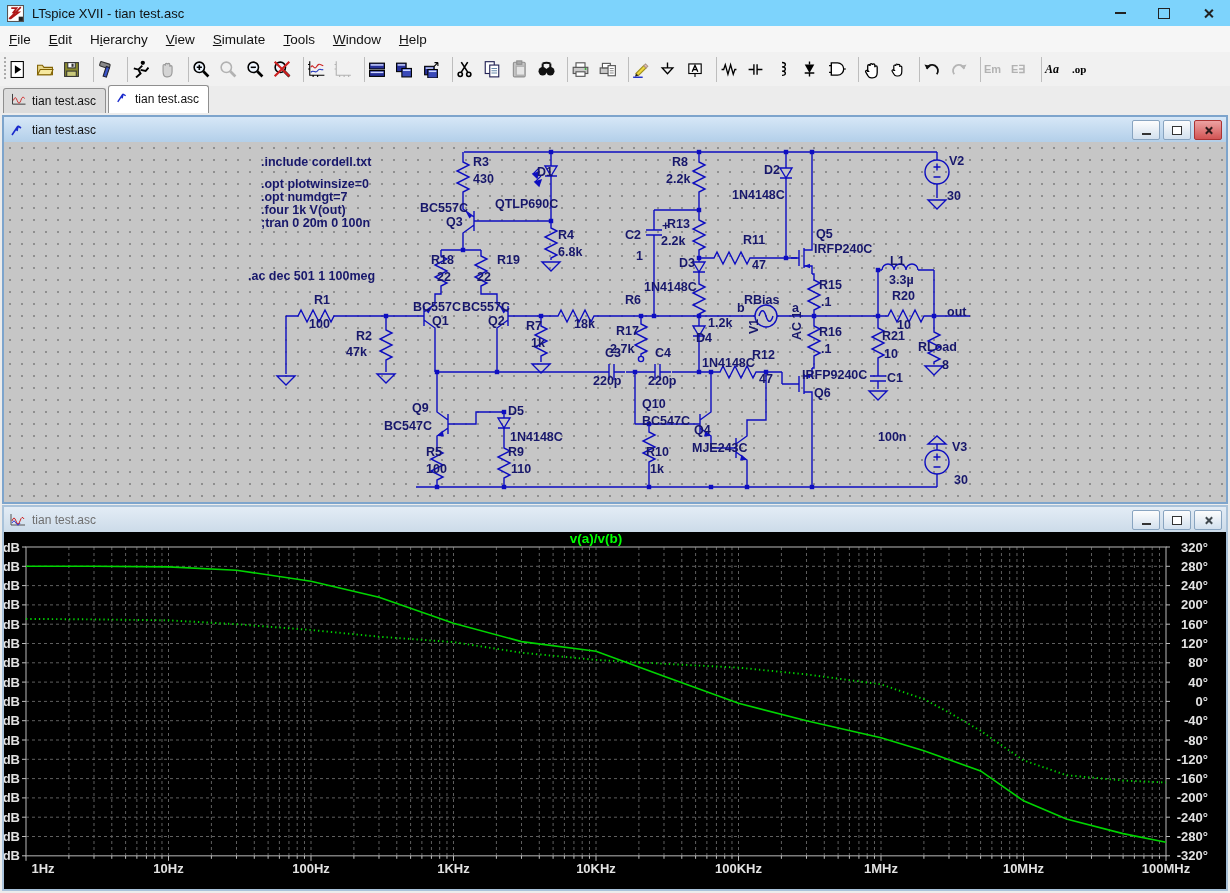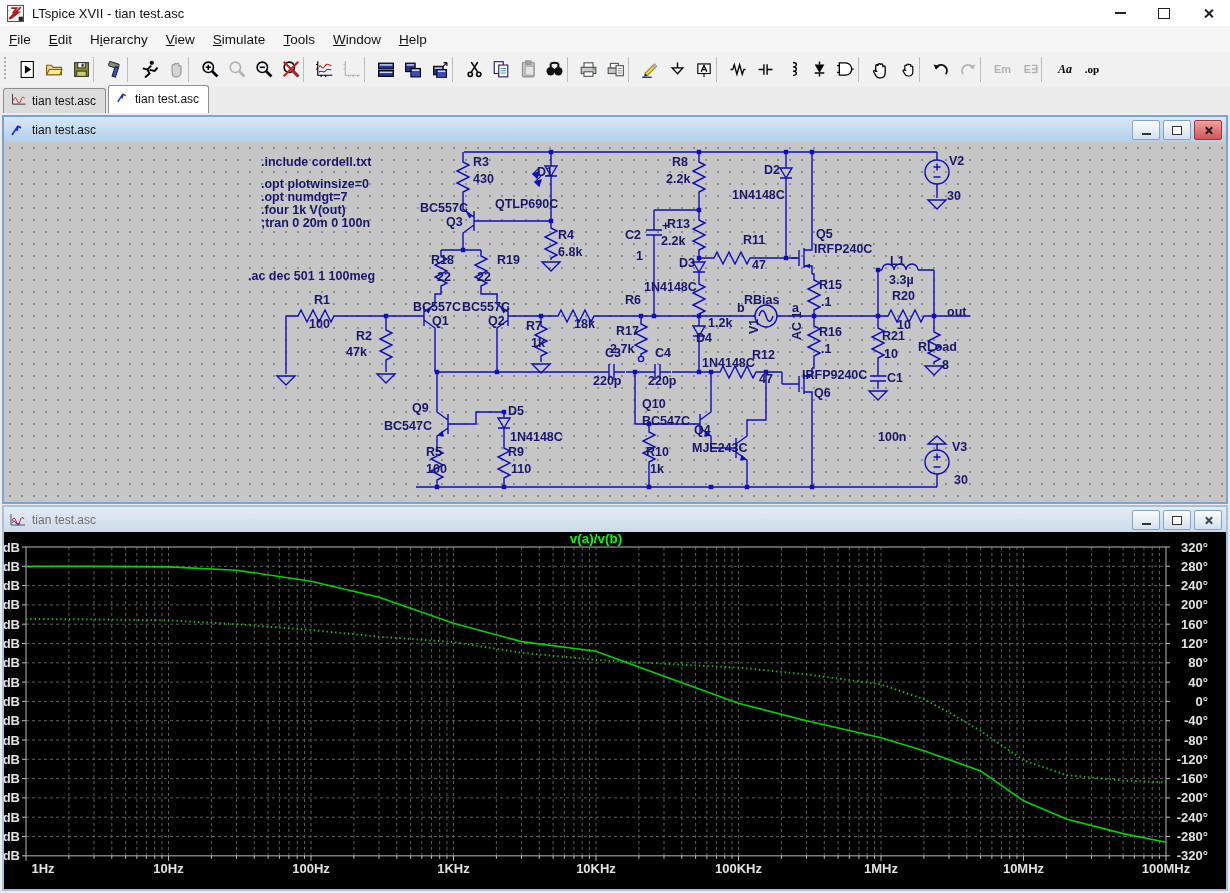--- a/index.html
+++ b/index.html
@@ -1,32 +1,32 @@
 <!DOCTYPE html>
 <html><head>
 <meta charset="utf-8">
 <style>
   html,body{margin:0;padding:0;}
   body{width:1230px;height:893px;background:#ececec;font-family:"Liberation Sans",sans-serif;overflow:hidden;position:relative;}
   
-  #titlebar{position:absolute;left:0;top:0;width:1230px;height:26px;background:#ffffff;border-bottom:1px solid #4d7c0f;display:flex;align-items:center;}
+  #titlebar{position:absolute;left:0;top:0;width:1230px;height:26px;background:#7dd3fc;border-bottom:1px solid #4d7c0f;display:flex;align-items:center;}
   #titlebar .apptitle{font-size:13px;color:#111;margin-left:8px;}
   #appicon{width:17px;height:17px;margin-left:7px;flex:0 0 auto;}
   #wincontrols{position:absolute;right:0;top:0;height:26px;display:flex;}
   .winbtn{width:44px;height:26px;display:flex;align-items:center;justify-content:center;}
   .winbtn .bar{width:11px;height:1.6px;background:#222;}
   .winbtn .box{width:10px;height:9px;border:1.4px solid #222;}
   .winbtn .xx{position:relative;width:11px;height:11px;}
   .winbtn .xx:before,.winbtn .xx:after{content:"";position:absolute;left:5px;top:0;width:1.6px;height:11px;background:#222;}
   .winbtn .xx:before{transform:rotate(45deg);} .winbtn .xx:after{transform:rotate(-45deg);}
   #menubar{position:absolute;left:0;top:26px;width:1230px;height:26px;background:#f6f6f6;border-bottom:1px solid #ddd;display:flex;align-items:center;font-size:13.5px;color:#111;}
   .menu-item{padding:4px 9px;} .menu-item u{text-decoration:underline;}
   #toolbar{position:absolute;left:0;top:52px;width:1230px;height:34px;background:#f1f1f1;border-bottom:1px solid #cfcfcf;display:flex;align-items:center;}
   #toolbar .grip{width:5px;height:24px;margin:0 2px;background:repeating-linear-gradient(#aaa 0 2px,transparent 2px 4px);background-size:2px 100%;background-repeat:no-repeat;background-position:center;}
-  .tbtn{width:27px;height:29px;display:flex;align-items:center;justify-content:flex-end;}
+  .tbtn{width:27px;height:29px;display:flex;align-items:center;justify-content:flex-start;}
   .tbtn svg{display:block;}
   .tsep{width:1px;height:25px;background:#bdbdbd;margin:0 3px;}
   .gico{font-size:11px;color:#a8a8a8;font-family:"Liberation Sans",sans-serif;}
   .kico{font-size:12px;color:#000;font-family:"Liberation Serif",serif;}
   
   #tabbar{position:absolute;left:0;top:86px;width:1230px;height:27px;background:#ececec;display:flex;align-items:flex-end;padding-left:3px;box-sizing:border-box;}
   .tab{display:flex;align-items:center;gap:5px;font-size:12px;color:#111;border:1px solid #8f8f8f;border-bottom:none;border-radius:3px 3px 0 0;padding:3px 9px 4px 7px;margin-right:2px;background:#dcdcdc;height:17px;}
   .tab.active{background:#ffffff;height:20px;}
   
   .child{position:absolute;left:2px;width:1226px;box-sizing:border-box;border:2px solid #7da4cc;background:#c4c4c4;}

